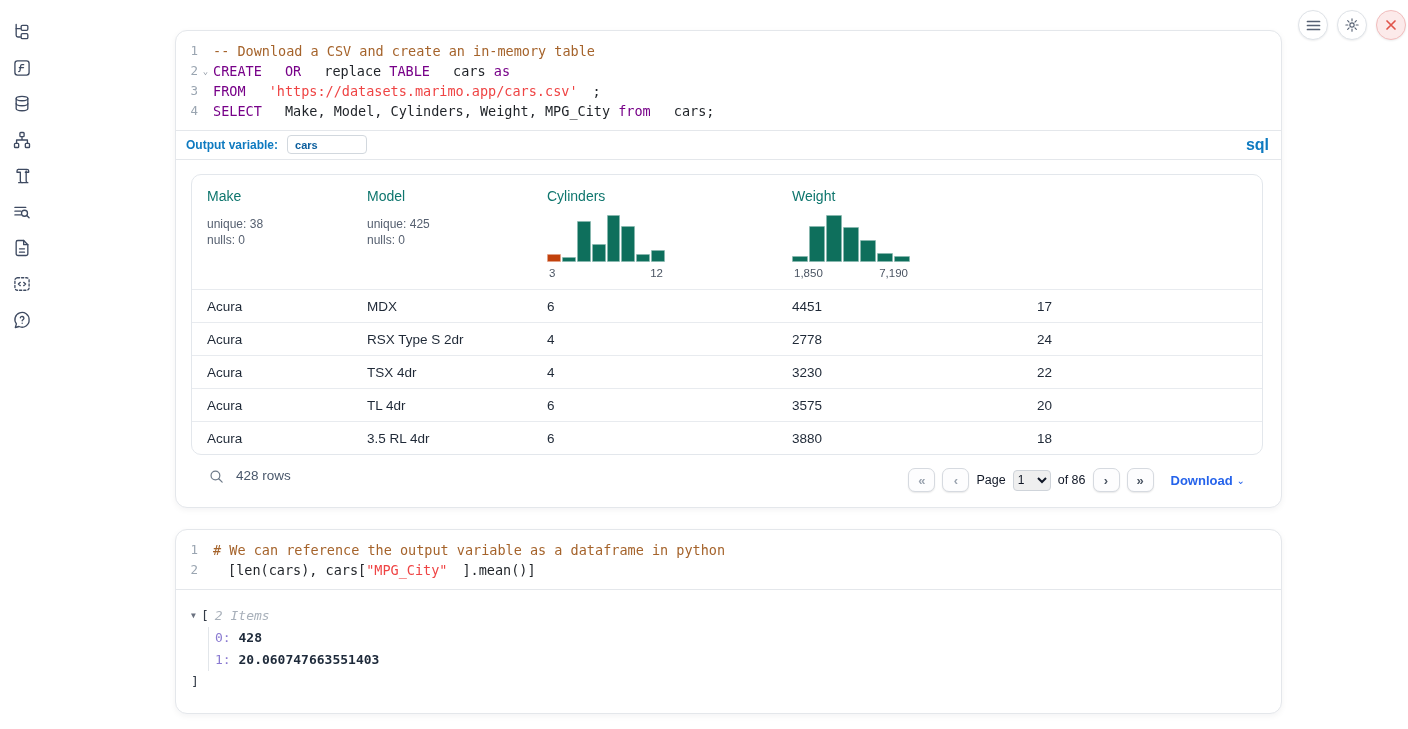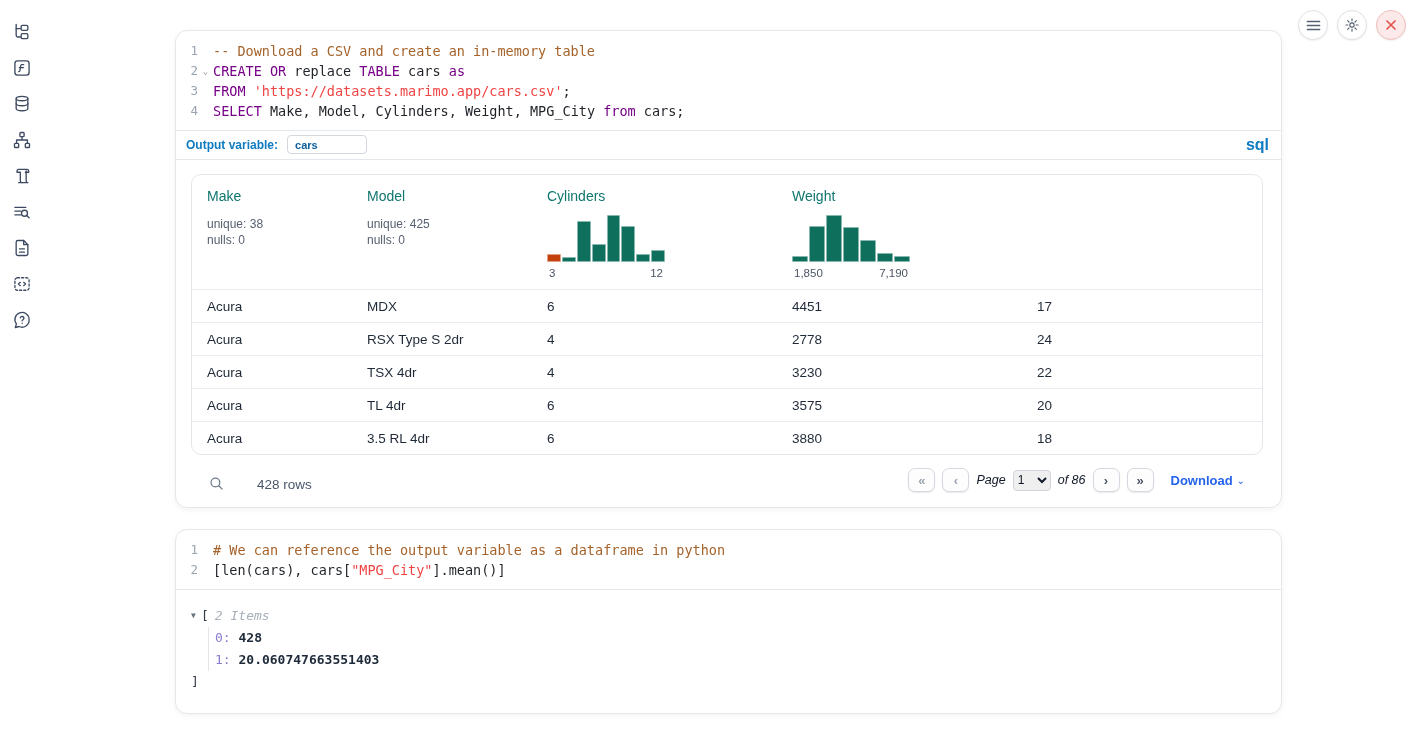--- a/index.html
+++ b/index.html
@@ -26,21 +26,21 @@
   .cell-2 { margin-top:21px; }
 
   .code-area { padding:10px 0 9px 0; }
   .code-line { display:flex; line-height:20px; font-family:"DejaVu Sans Mono",monospace; font-size:13.5px; white-space:pre; }
   .ln { width:22px; text-align:right; color:#9aa5b1; font-size:12.5px; flex:none; }
   .fold { width:15px; text-align:center; color:#8b95a1; font-size:9px; flex:none; }
   .code-text { flex:1; }
   .tok-comment { color:#a5632b; }
   .tok-kw { color:#770088; }
   .tok-str { color:#ef4444; }
-  .tok-pl { color:#1f2328; }
+  .tok-pl { color:#1f2328;padding-left:15px; }
 
   
   .ov-bar { border-top:1px solid #e4e7eb; display:flex; align-items:center; gap:9px; padding:4px 12px 5px 10px; }
   .ov-label { color:#0e7ac0; font-weight:700; font-size:12px; }
   .ov-input { width:80px; height:19px; border:1px solid #d2d8de; border-radius:4px; font-family:"Liberation Sans",sans-serif;
               font-size:11px; font-weight:700; color:#0b5e9d; padding:0 7px; outline:none; }
   .lang-badge { margin-left:auto; color:#0e7ac0; font-weight:700; font-size:16px; }
 
   
   .table-wrap { border-top:1px solid #e4e7eb; padding:14px 18px 0 15px; }
@@ -49,29 +49,29 @@
   .th-cell { padding:13px 0 10px 15px; }
   .col-name { font-size:14px; color:#0f766e; }
   .col-stats { margin-top:12px; font-size:12px; color:#566070; line-height:16px; }
   .hist { margin-top:8px; width:118px; height:50px; display:flex; align-items:flex-end; gap:1px; }
   .hist-bar { flex:1; border:1px solid rgba(255,255,255,.5); border-radius:1px; cursor:pointer; }
   .hist-labels { width:118px; display:flex; justify-content:space-between; font-size:11.5px; color:#4b5563; margin-top:5px; padding:0 2px; }
   .trow { border-top:1px solid #e8ebef; height:33px; align-items:center; cursor:pointer; }
   .tcell { padding-left:15px; font-size:13.5px; color:#1f2937; }
 
   
-  .tfoot { display:flex; align-items:flex-end; padding:13px 18px 15px 17px;gap:21px; }
+  .tfoot { display:flex; align-items:flex-start; padding:13px 18px 15px 17px; }
   .tfoot svg.search { width:17px; height:17px; stroke:#6e7a89; fill:none; stroke-width:1.7; stroke-linecap:round; }
   .row-count { font-size:13.5px; color:#49576b; margin-left:11px; }
   .pager { margin-left:auto; display:flex; align-items:center; gap:7px; }
   .pg-btn { width:27px; height:24px; border:1px solid #d6dae0; border-radius:7px; background:#fdfdfe;
             box-shadow:0 1px 1.5px rgba(0,0,0,.09); display:flex; align-items:center; justify-content:center;
             font-size:13px; font-weight:700; color:#4b5563; cursor:pointer; line-height:1; }
   .pg-btn.dim { color:#9aa3af; }
-  .pg-text { font-size:12.5px; color:#111827;font-style:italic; }
+  .pg-text { font-size:12.5px; color:#111827; }
   .pg-select { height:21px; min-width:38px; border:1px solid #cfd4da; border-radius:4px; font-size:12px; color:#111827;
                font-family:"Liberation Sans",sans-serif; }
   .download { display:flex; align-items:center; gap:4px; color:#2563eb; font-size:13px; font-weight:700; margin-left:10px; cursor:pointer; }
   .download .chev { font-size:10px; font-weight:400; }
 
   
   .out-pane { border-top:1px solid #e4e7eb; padding:15px 0 20px 15px; font-family:"DejaVu Sans Mono",monospace;
               font-size:13px; line-height:22px; color:#273142; }
   .tree-head { display:flex; align-items:center; }
   .tree-chevron { color:#6b7280; font-size:9px; width:10px; cursor:pointer; }

